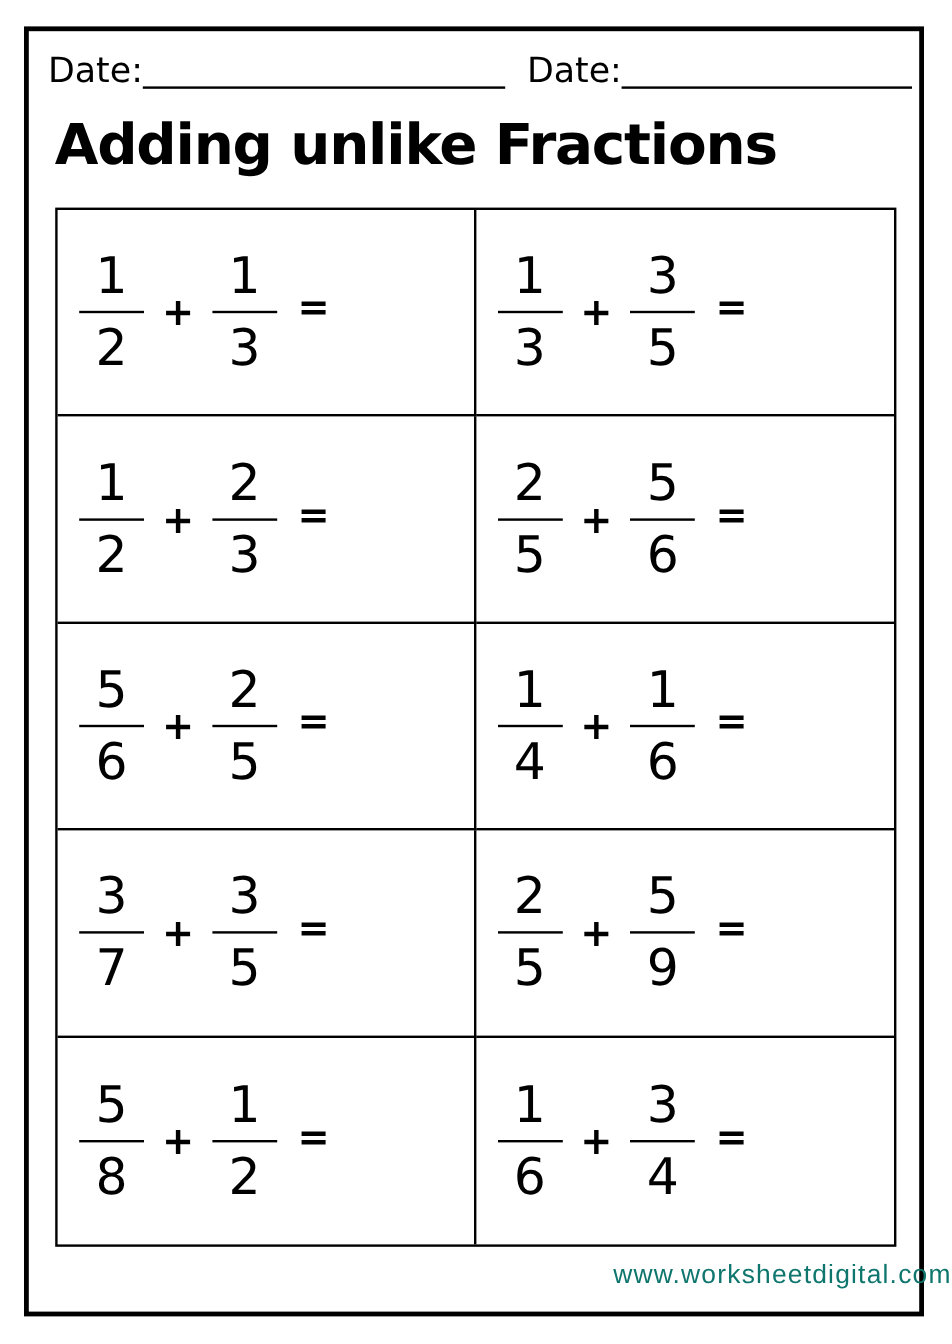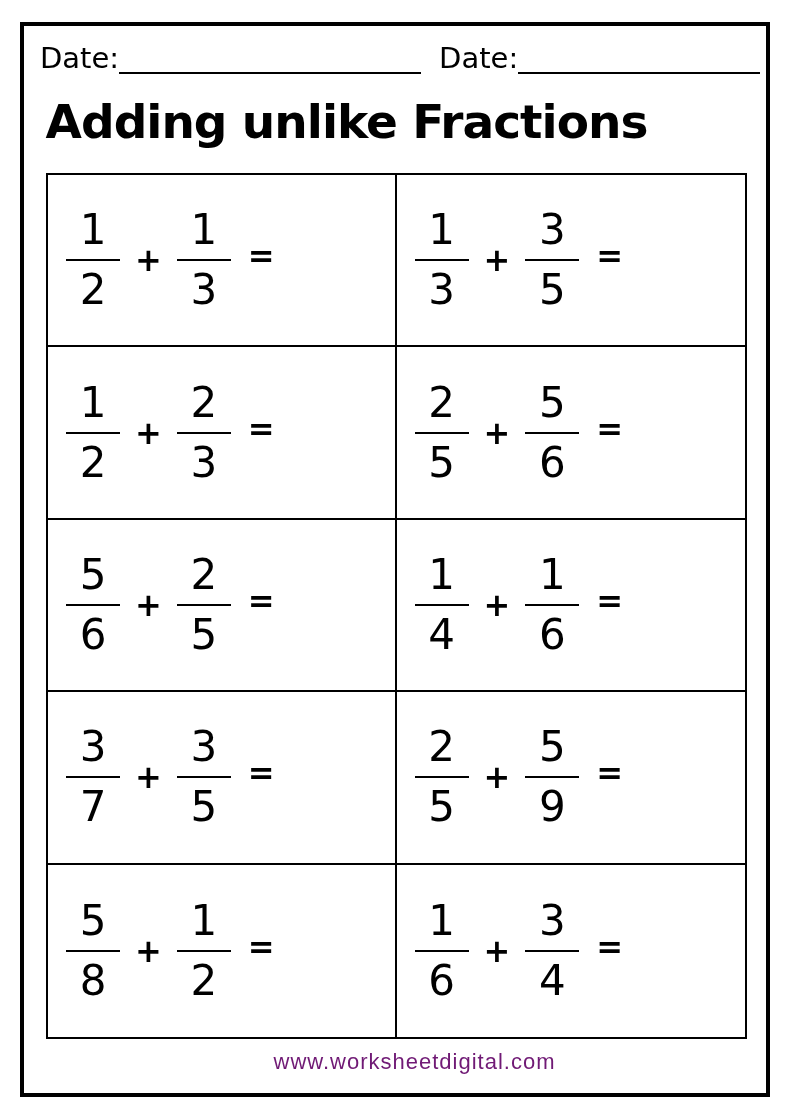--- a/index.html
+++ b/index.html
@@ -61,23 +61,23 @@
 
   .frac { display:flex; flex-direction:column; align-items:center; width:62px; }
   .num, .den { font-size:42px; line-height:44px; font-family:"DejaVu Sans", sans-serif; }
   .bar { width:54px; height:2px; background:#000; margin:7px 0; }
   .op { font-size:32px; font-weight:bold; margin:0 11px; }
   .eq { font-size:32px; font-weight:bold; margin-left:13px; position:relative; top:-4px; }
 
   
   .footer {
     position:absolute; left:0; top:1049px; width:793px;
-    text-align:center;
+    text-align:right;
     font-size:22px; letter-spacing:1px;
-    color:#701a75;
+    color:#0f766e;
     font-family:"Liberation Sans", sans-serif;
     padding-left:36px;
   }
 </style>
 </head>
 <body>
 
 <div class="sheet">
   <div class="frame"></div>
 

